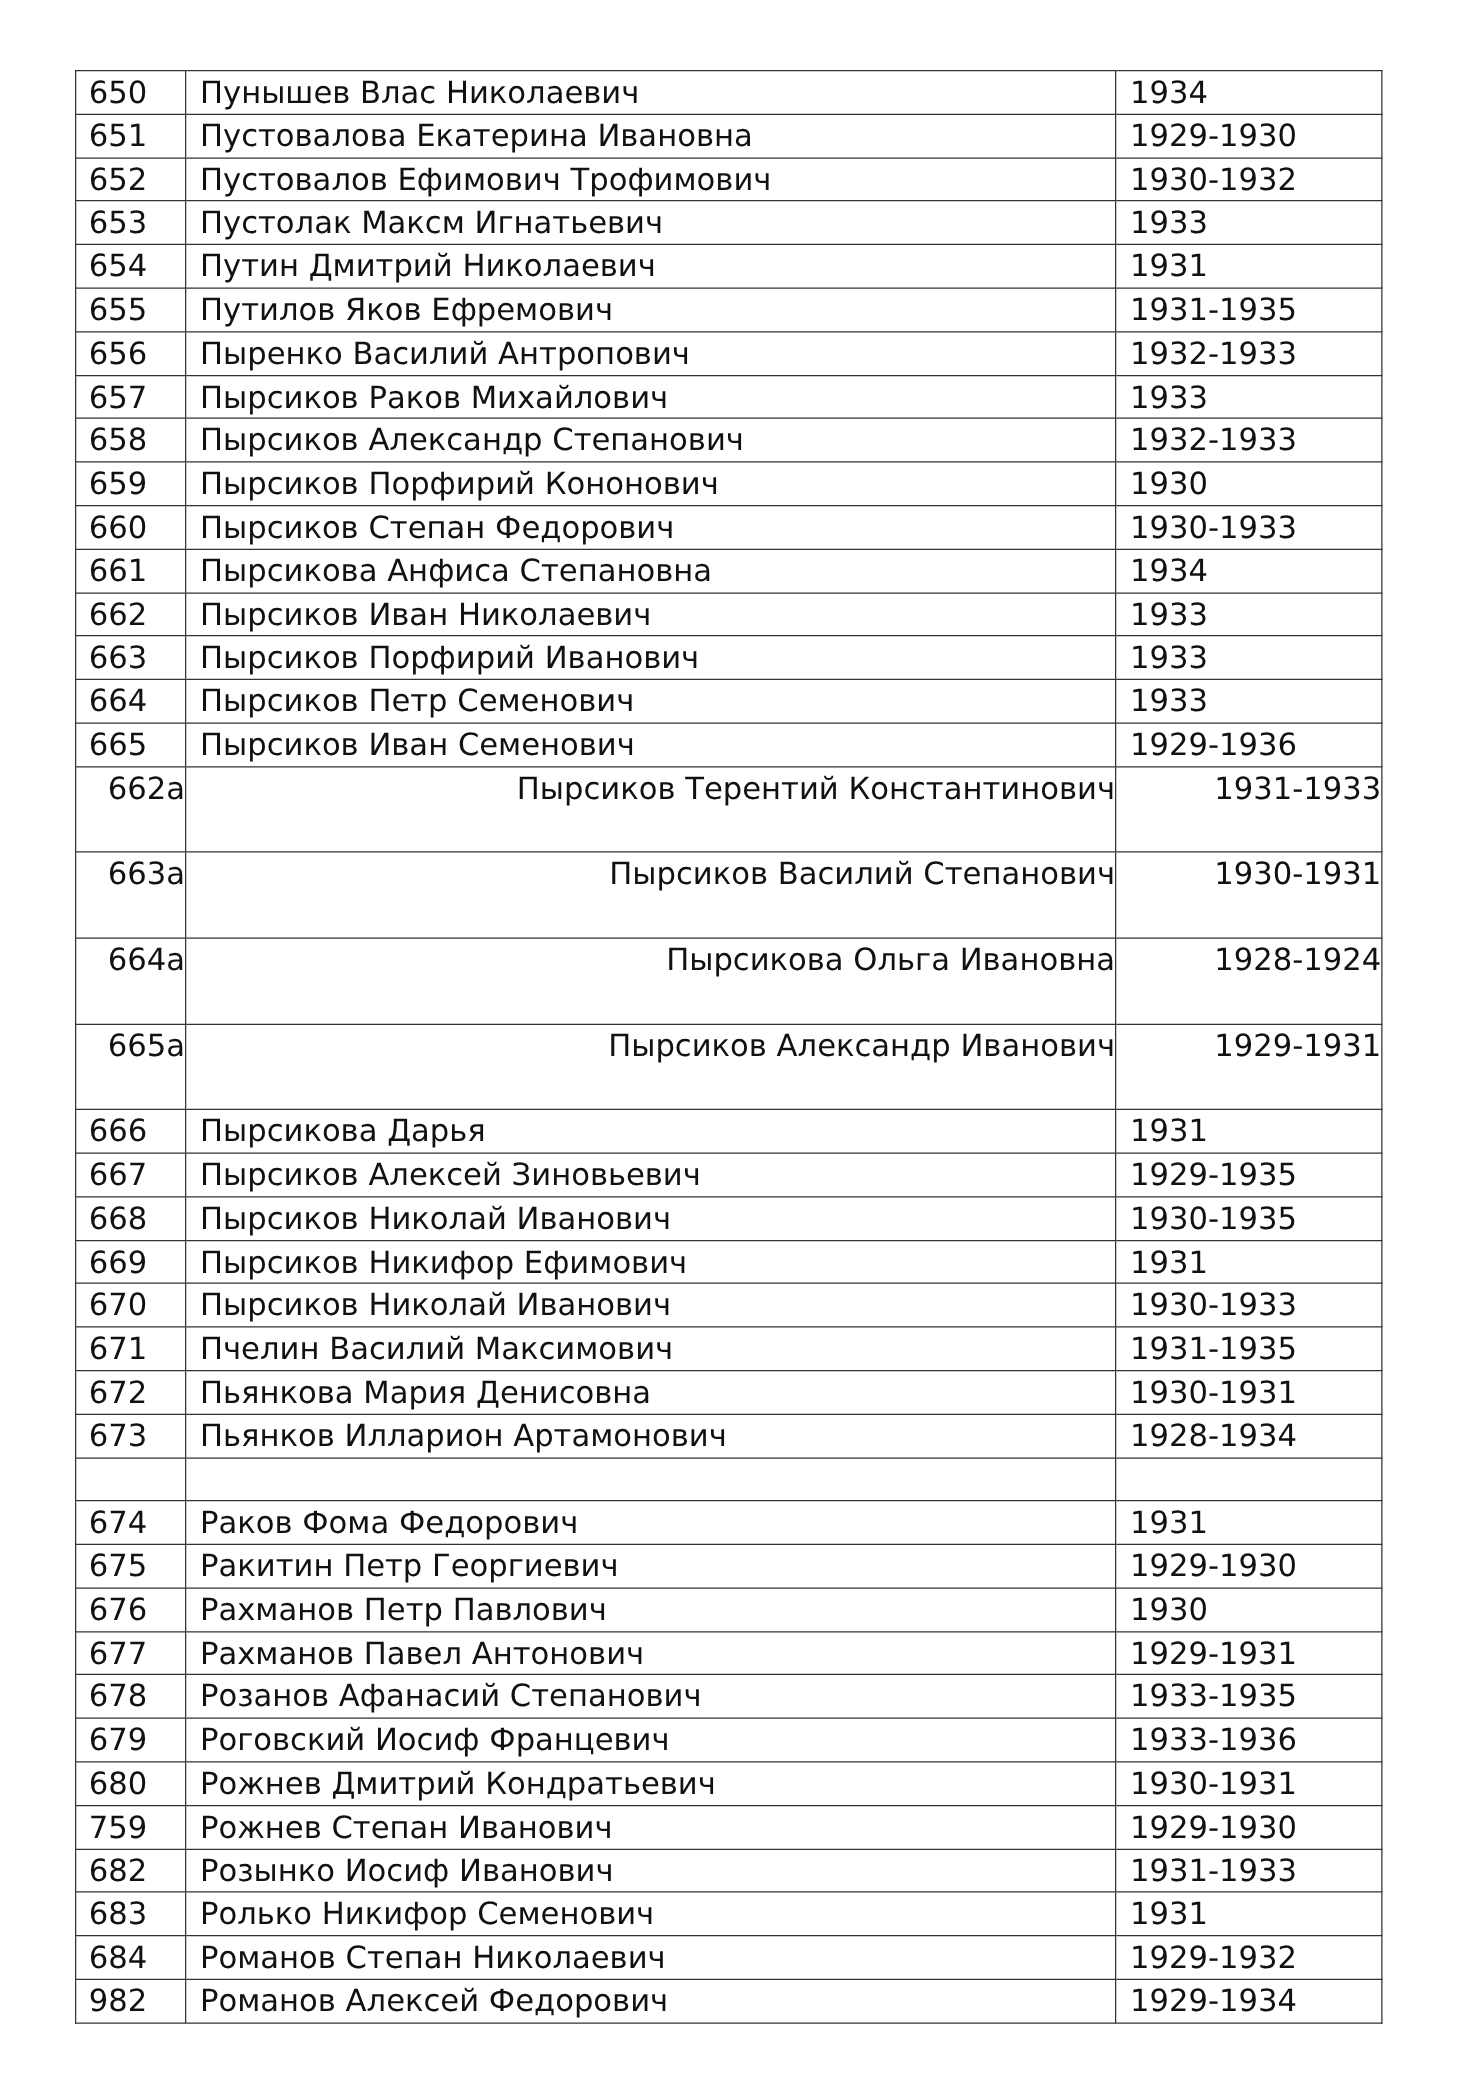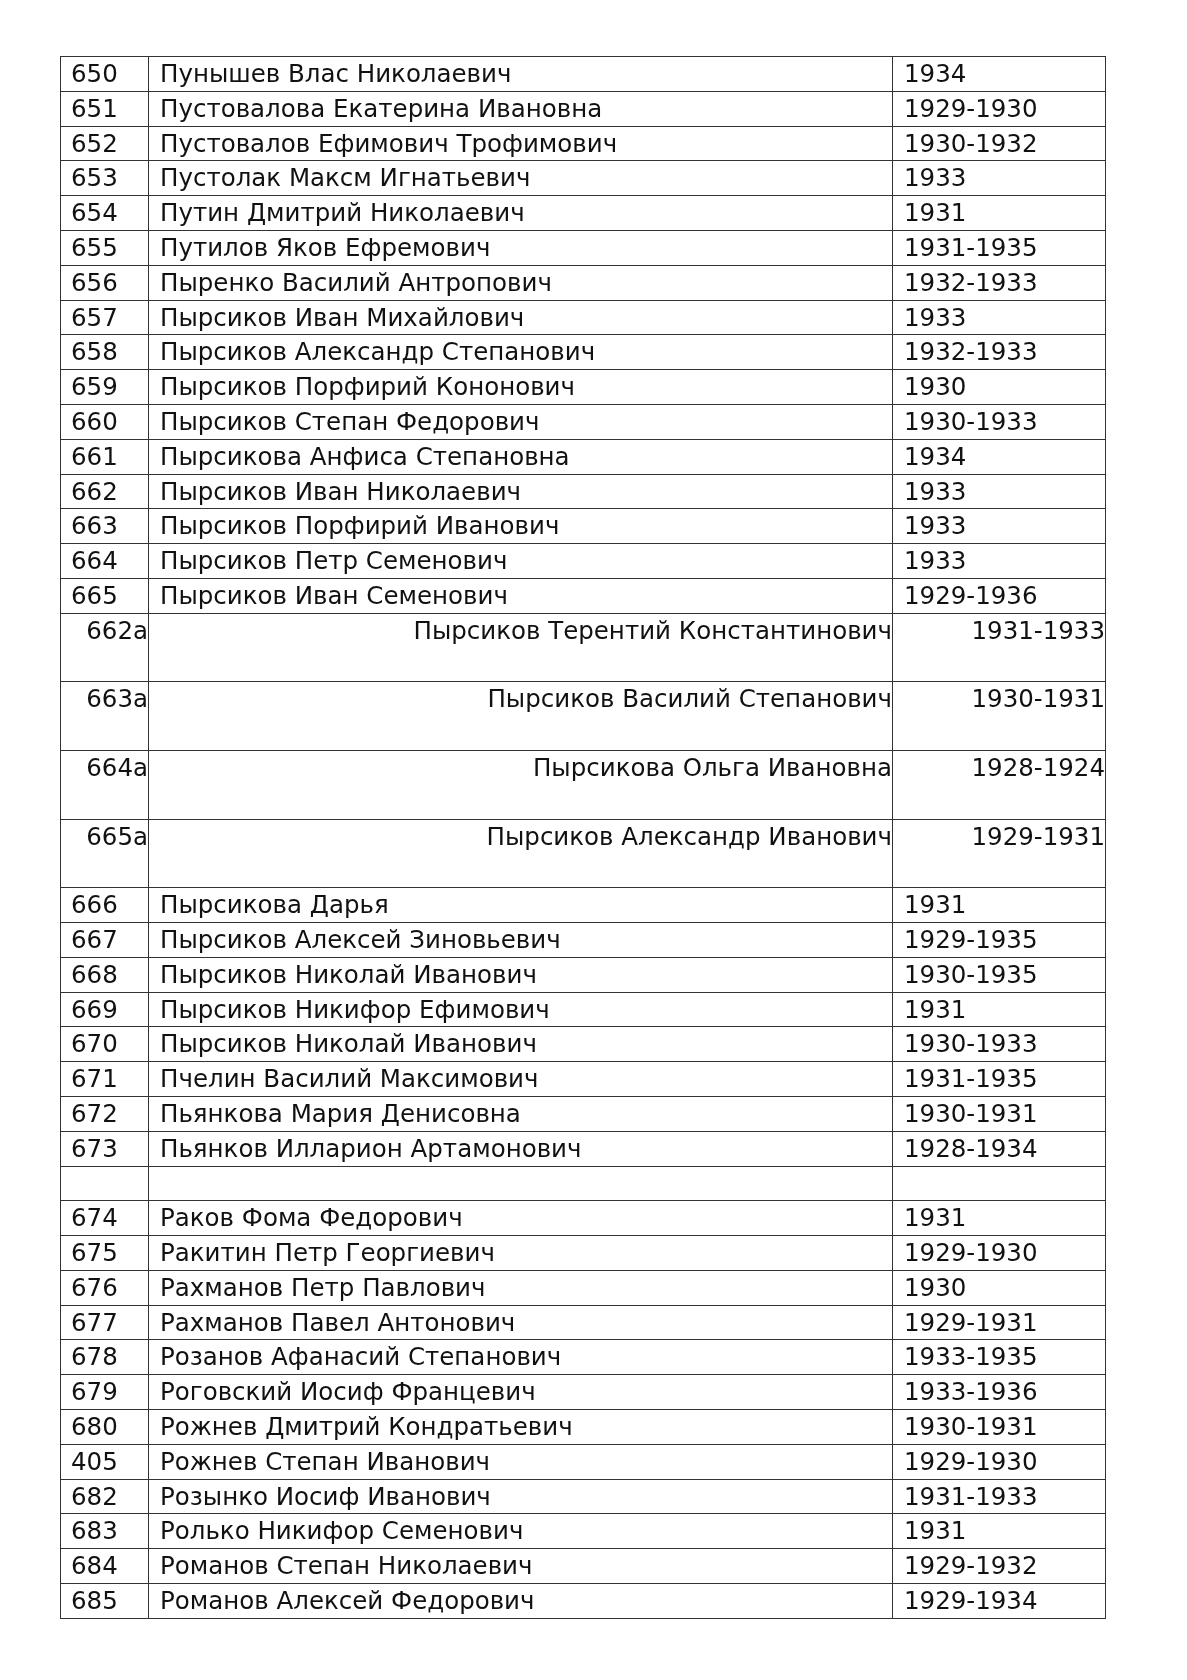--- a/index.html
+++ b/index.html
@@ -66,21 +66,21 @@
         <td class="name">Путилов Яков Ефремович</td>
         <td class="years">1931-1935</td>
       </tr>
       <tr>
         <td class="num">656</td>
         <td class="name">Пыренко Василий Антропович</td>
         <td class="years">1932-1933</td>
       </tr>
       <tr>
         <td class="num">657</td>
-        <td class="name">Пырсиков Иван Михайлович</td>
+        <td class="name">Пырсиков Раков Михайлович</td>
         <td class="years">1933</td>
       </tr>
       <tr>
         <td class="num">658</td>
         <td class="name">Пырсиков Александр Степанович</td>
         <td class="years">1932-1933</td>
       </tr>
       <tr>
         <td class="num">659</td>
         <td class="name">Пырсиков Порфирий Кононович</td>
@@ -210,38 +210,38 @@
         <td class="num">679</td>
         <td class="name">Роговский Иосиф Францевич</td>
         <td class="years">1933-1936</td>
       </tr>
       <tr>
         <td class="num">680</td>
         <td class="name">Рожнев Дмитрий Кондратьевич</td>
         <td class="years">1930-1931</td>
       </tr>
       <tr>
-        <td class="num">405</td>
+        <td class="num">759</td>
         <td class="name">Рожнев Степан Иванович</td>
         <td class="years">1929-1930</td>
       </tr>
       <tr>
         <td class="num">682</td>
         <td class="name">Розынко Иосиф Иванович</td>
         <td class="years">1931-1933</td>
       </tr>
       <tr>
         <td class="num">683</td>
         <td class="name">Ролько Никифор Семенович</td>
         <td class="years">1931</td>
       </tr>
       <tr>
         <td class="num">684</td>
         <td class="name">Романов Степан Николаевич</td>
         <td class="years">1929-1932</td>
       </tr>
       <tr>
-        <td class="num">685</td>
+        <td class="num">982</td>
         <td class="name">Романов Алексей Федорович</td>
         <td class="years">1929-1934</td>
       </tr>
     </tbody>
 </table>
 
 </body></html>

